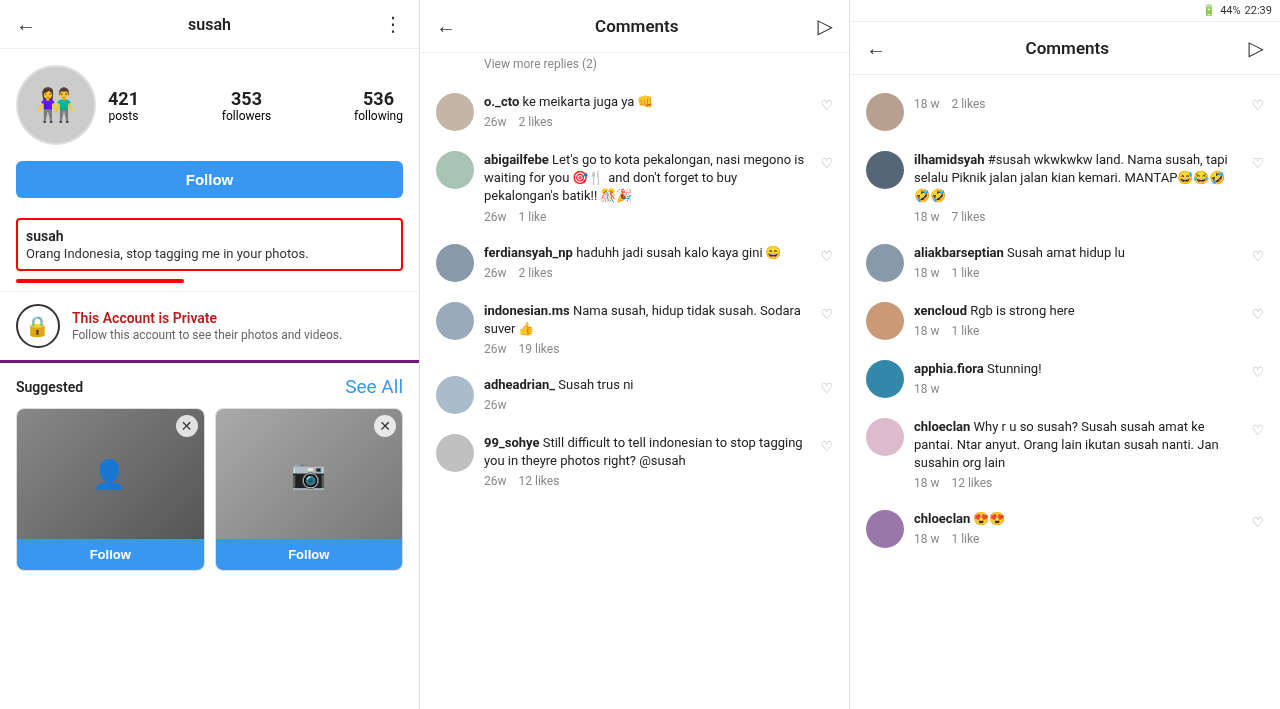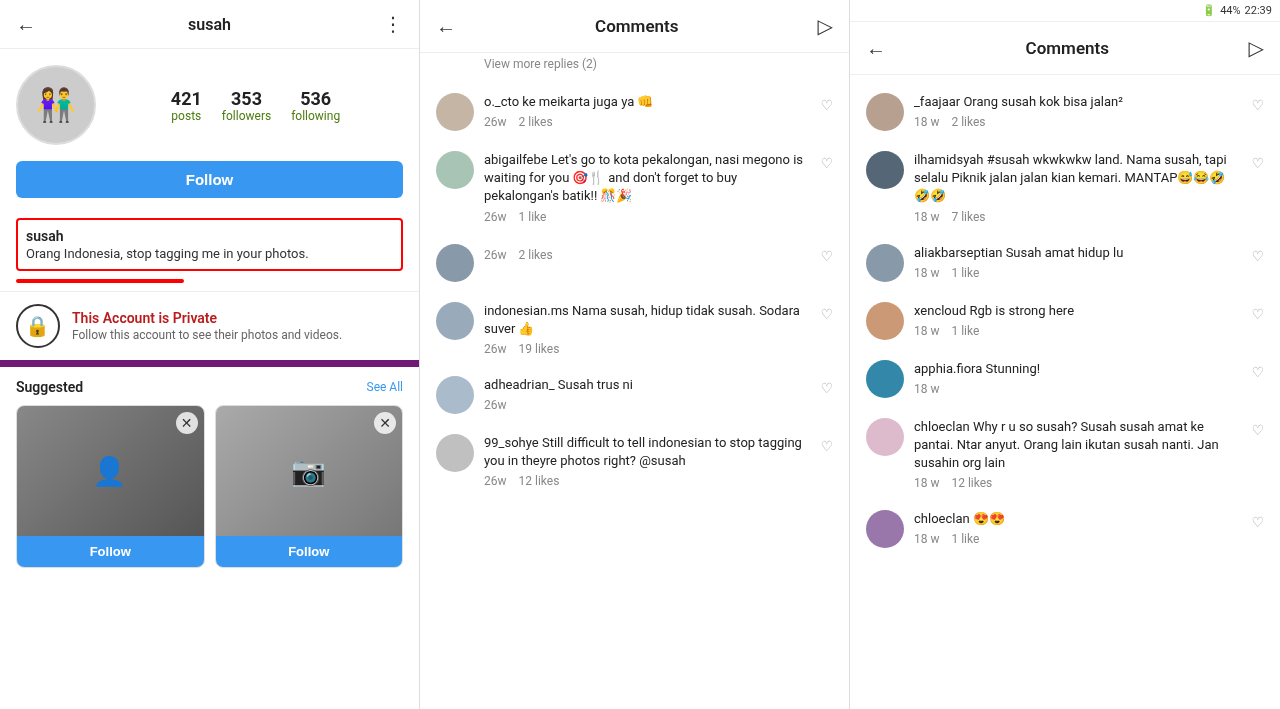--- a/index.html
+++ b/index.html
@@ -65,38 +65,38 @@
       display: flex;
       align-items: center;
       justify-content: center;
       font-size: 32px;
     }
 
     .stats-row {
       display: flex;
       gap: 20px;
       flex: 1;
-      justify-content: center;
+      justify-content: space-between;
     }
 
     .stat-item {
       display: flex;
       flex-direction: column;
       align-items: center;
     }
 
     .stat-number {
       font-size: 18px;
       font-weight: 700;
       color: #222;
     }
 
     .stat-label {
       font-size: 12px;
-      color: #4d7c0f;
+      color: #000000;
     }
 
     .follow-btn-container {
       padding: 0 16px 12px;
     }
 
     .follow-btn {
       width: 100%;
       background: #3897f0;
       color: #fff;
@@ -162,38 +162,38 @@
     }
 
     .private-text-sub {
       font-size: 12px;
       color: #666;
       margin-top: 2px;
     }
 
     .suggested-section {
       padding: 12px 16px;
-      border-top: 7px solid #701a75;
+      border-top: 3px solid #701a75;
     }
 
     .suggested-header {
       display: flex;
       justify-content: space-between;
       align-items: center;
       margin-bottom: 10px;
     }
 
     .suggested-title {
       font-size: 14px;
       font-weight: 600;
       color: #222;
     }
 
     .see-all-link {
-      font-size: 12px;
+      font-size: 19px;
       color: #3897f0;
       cursor: pointer;
     }
 
     .suggested-cards {
       display: flex;
       gap: 10px;
     }
 
     .suggested-card {
@@ -313,21 +313,21 @@
       flex: 1;
     }
 
     .comment-text {
       font-size: 13px;
       color: #222;
       line-height: 1.4;
     }
 
     .comment-username {
-      font-weight: 400;
+      font-weight: 700;
     }
 
     .comment-meta {
       display: flex;
       gap: 12px;
       margin-top: 4px;
       font-size: 12px;
       color: #888;
     }
 
@@ -467,20 +467,21 @@
           <div class="comment-meta">
             <span>26w</span>
             <span>1 like</span>
           </div>
         </div>
         <div class="comment-heart">♡</div>
       </div>
       <div class="comment-item">
         <div class="comment-avatar" style="background: rgb(136, 153, 170);"></div>
         <div class="comment-content">
+          <div class="comment-text"><span class="comment-username">ferdiansyah_np</span> haduhh jadi susah kalo kaya gini 😄</div>
           <div class="comment-meta">
             <span>26w</span>
             <span>2 likes</span>
           </div>
         </div>
         <div class="comment-heart">♡</div>
       </div>
       <div class="comment-item">
         <div class="comment-avatar" style="background: rgb(153, 170, 187);"></div>
         <div class="comment-content">
@@ -528,21 +529,20 @@
   <div class="comments-header">
     <span class="comments-back-icon">←</span>
     <span class="comments-title">Comments</span>
     <span class="send-icon">▷</span>
   </div>
 
   <div class="comments-list" id="comments-list-2">
   <div class="comment-item">
         <div class="comment-avatar" style="background: rgb(184, 160, 144);"></div>
         <div class="comment-content">
-          <div class="comment-text"><span class="comment-username">_faajaar</span> Orang susah kok bisa jalan²</div>
           <div class="comment-meta">
             <span>18 w</span>
             <span>2 likes</span>
           </div>
         </div>
         <div class="comment-heart">♡</div>
       </div>
       <div class="comment-item">
         <div class="comment-avatar" style="background: rgb(85, 102, 119);"></div>
         <div class="comment-content">

